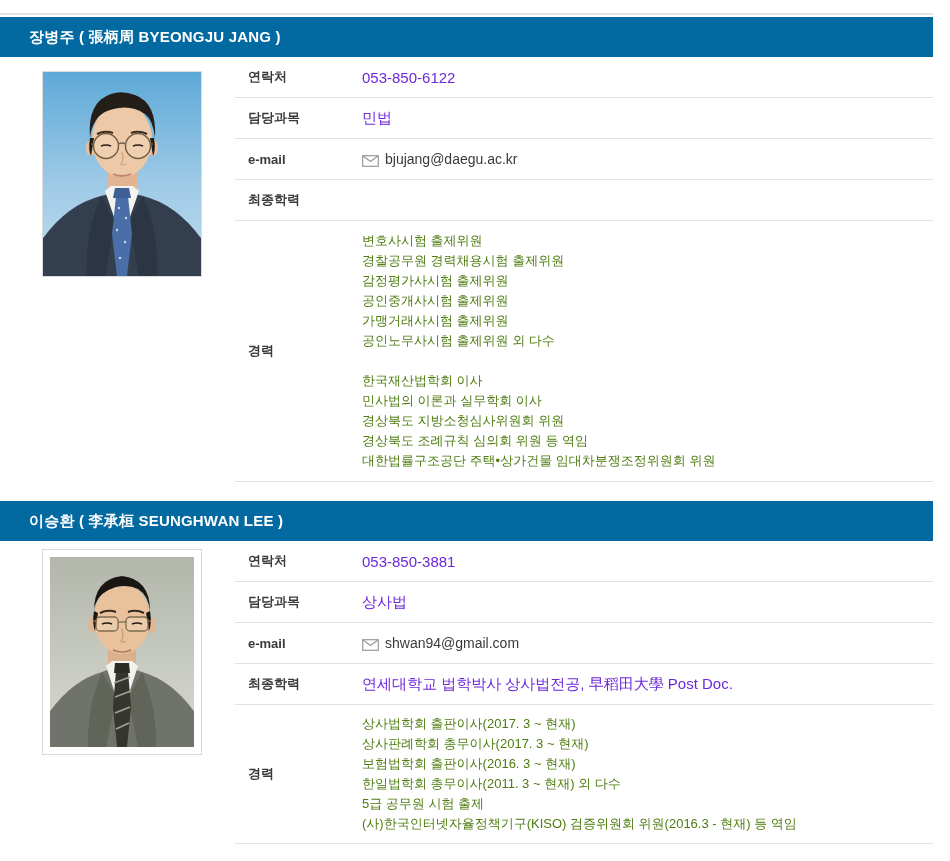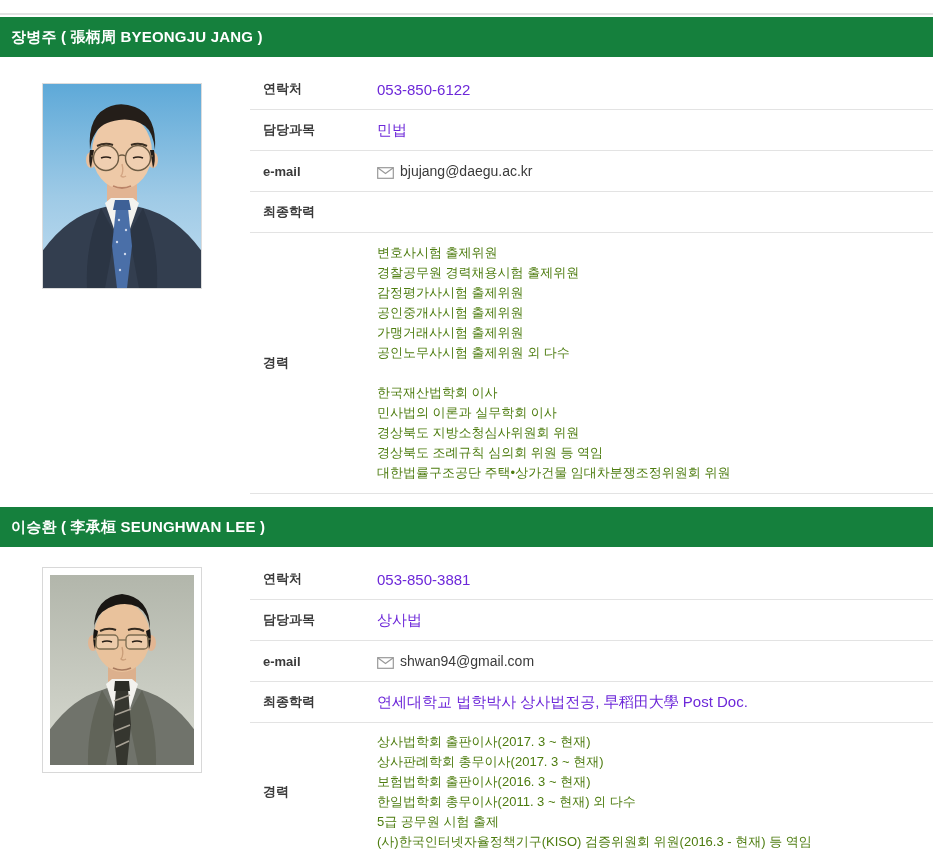--- a/index.html
+++ b/index.html
@@ -2,29 +2,29 @@
 <html><head>
 <meta charset="utf-8">
 <style>
   * { box-sizing: border-box; }
   html, body { margin: 0; padding: 0; background: #ffffff; }
   body { width: 950px; font-family: "Liberation Sans", "DejaVu Sans", sans-serif; }
   .page { width: 933px; }
 
   .top-hairline { margin-top: 13px; border-top: 2px solid #e3e3e3; margin-bottom: 2px; }
 
-  .section + .section { margin-top: 13px; }
+  .section + .section { margin-top: 19px; }
 
   .header-bar {
-    height: 40px; background: #15803d; color: #ffffff;
+    height: 40px; background: #0369a1; color: #ffffff;
     font-size: 15px; font-weight: bold; line-height: 40px;
-    padding-left: 11px; letter-spacing: 0.2px;
-  }
-
-  .content { display: flex; padding-top: 12px; gap: 15px; }
+    padding-left: 29px; letter-spacing: 0.2px;
+  }
+
+  .content { display: flex; padding-top: 0; }
 
   .photo-col { width: 235px; flex: none; }
   .photo-frame {
     margin-left: 42px; margin-top: 14px;
     width: 160px; height: 206px;
     border: 1px solid #dcdcdc;
     overflow: hidden;
   }
   .photo-frame.framed {
     margin-top: 8px;

